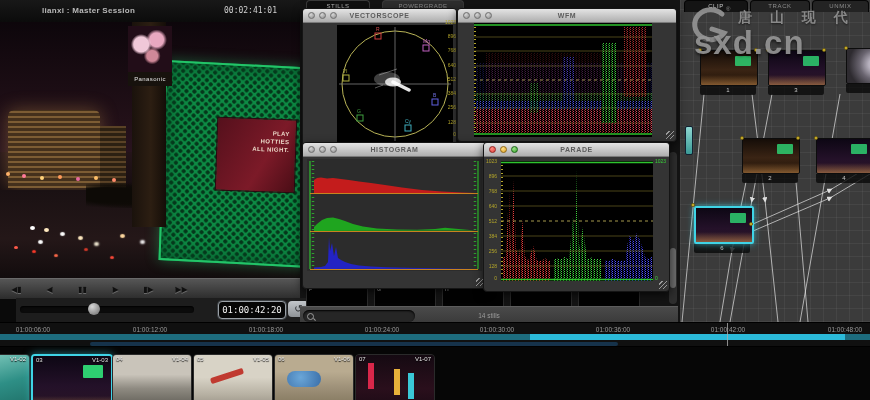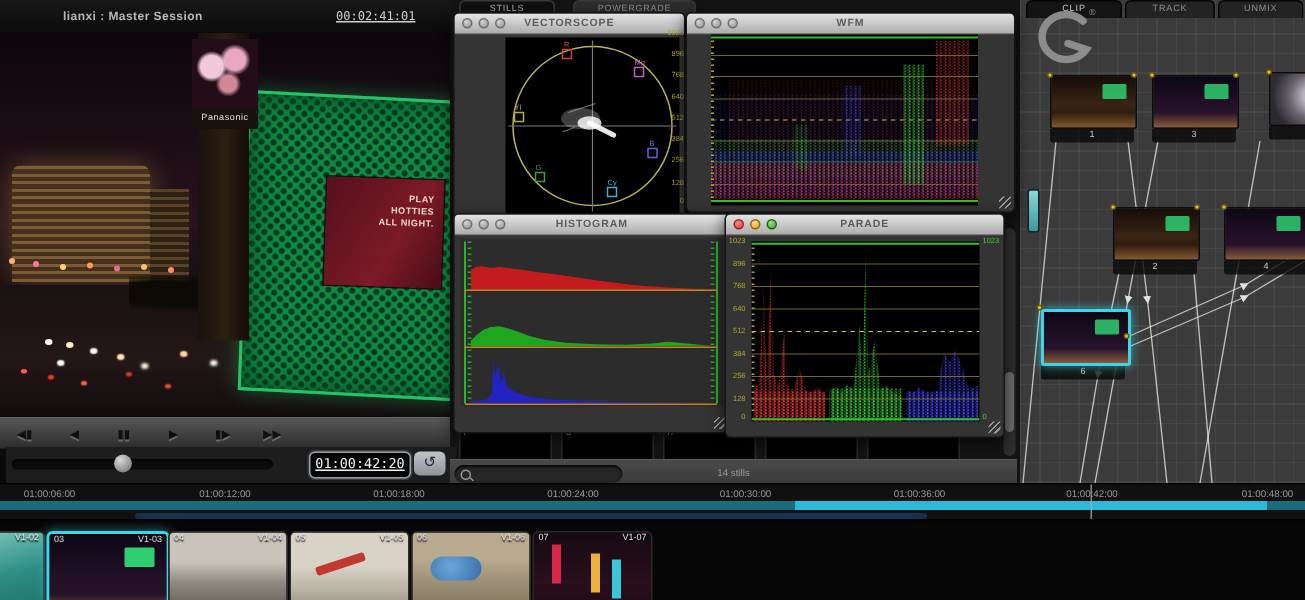--- a/index.html
+++ b/index.html
@@ -1,19 +1,19 @@
 <!DOCTYPE html>
 <html><head>
 <meta charset="utf-8">
 <style>
   html,body{margin:0;padding:0;background:#000;}
   .stage{position:relative;width:870px;height:400px;background:#141414;overflow:hidden;
          font-family:"Liberation Sans",sans-serif;-webkit-font-smoothing:antialiased;}
   .abs{position:absolute;}
-  .mono{font-family:"DejaVu Sans Mono",monospace;text-decoration:underline;}
+  .mono{font-family:"DejaVu Sans Mono",monospace;}
 
   
   .viewer{left:0;top:0;width:300px;height:322px;background:#0a0a0a;}
   .vhead{left:0;top:0;width:300px;height:22px;background:linear-gradient(#181818,#0b0b0b);border-bottom:1px solid #000;}
   .vtitle{left:42px;top:6px;font-size:8px;color:#b9b9b9;letter-spacing:.3px;font-weight:bold;}
   .vsess{left:224px;top:6px;font-size:8px;color:#cfcfcf;}
   .vcanvas{left:0;top:22px;width:300px;height:256px;background:#05030a;overflow:hidden;}
   .sky{left:0;top:0;width:300px;height:140px;background:linear-gradient(#0d060b,#221018 70%,#2a1420);}
   .caesars{left:8px;top:88px;width:92px;height:78px;border-radius:6px 6px 0 0;
     background:repeating-linear-gradient(0deg,#7c5c34 0 2px,#44301c 2px 5px);box-shadow:0 0 18px rgba(214,160,80,.35);}
@@ -37,21 +37,21 @@
   .hexscreen{left:162px;top:42px;width:150px;height:196px;transform:skew(-2deg,3deg);
     background-color:#0d8a44;border:2px solid #23c468;box-shadow:inset 0 0 22px #064422,0 0 14px rgba(40,220,120,.35);
     background-image:radial-gradient(circle,#05371b 1.7px,transparent 2.3px),radial-gradient(circle,#05371b 1.7px,transparent 2.3px);
     background-size:8px 8px;background-position:0 0,4px 4px;}
   .redsign{left:216px;top:96px;width:80px;height:74px;transform:rotate(2deg);
     background:linear-gradient(120deg,#55101c,#7c1a28 60%,#4a0d16);border:1px solid #2a0810;
     color:#ecd9c9;font-weight:bold;text-align:right;padding:10px 6px 0 0;box-sizing:border-box;}
   .redsign div{font-size:6px;line-height:8px;letter-spacing:.4px;}
   .transport{left:0;top:278px;width:300px;height:20px;background:linear-gradient(#565656,#2c2c2c);border-top:1px solid #6a6a6a;display:flex;align-items:center;}
   .tbtn{width:33px;text-align:center;font-size:8px;color:#101010;text-shadow:0 1px 0 rgba(255,255,255,.25);cursor:default;}
-  .scrubrow{left:4px;top:298px;width:300px;height:24px;background:#1d1d1d;}
+  .scrubrow{left:16px;top:298px;width:300px;height:24px;background:#1d1d1d;}
   .track{left:4px;top:8px;width:174px;height:7px;border-radius:4px;background:#0b0b0b;box-shadow:inset 0 1px 2px #000;}
   .knob{left:72px;top:5px;width:12px;height:12px;border-radius:50%;background:radial-gradient(circle at 35% 30%,#d8d8d8,#8a8a8a 70%,#5a5a5a);}
   .tcbox{left:202px;top:3px;width:66px;height:16px;border-radius:4px;background:#060606;
     border:1px solid #9aa0a6;box-shadow:0 0 0 1px #3c4044;color:#f2f2f2;font-size:9px;text-align:center;line-height:16px;}
   .loopbtn{left:272px;top:3px;width:21px;height:16px;border-radius:4px;background:linear-gradient(#c2c6ca,#8e9296);
     color:#26282a;font-size:10px;text-align:center;line-height:15px;}
 
   
   .gtab{top:0;height:10px;border:1px solid #3a3a3a;border-bottom:none;border-radius:4px 4px 0 0;
     font-size:6px;text-align:center;line-height:10px;letter-spacing:.5px;}
@@ -438,20 +438,22 @@
       <div class="nnum">6</div>
     </div>
     <div class="abs zoomslider"></div>
   </div>
 
   <div class="abs wmark">
     <svg class="abs" style="left:2px;top:5px;" width="54" height="42" viewBox="0 0 54 42">
       <path d="M40,9 A16,15 0 1 0 42,28 L30,24" stroke="rgba(150,150,150,0.9)" stroke-width="5" fill="none" stroke-linecap="round"></path>
     </svg>
     <span class="wm-reg">®</span>
+    <div class="wm-cn">唐 山 现 代</div>
+    <div class="wm-en">sxd.cn</div>
   </div>
 
   <div class="abs ruler">
     <div class="rlabel" style="left:33px;">01:00:06:00</div>
     <div class="rlabel" style="left:150px;">01:00:12:00</div>
     <div class="rlabel" style="left:266px;">01:00:18:00</div>
     <div class="rlabel" style="left:382px;">01:00:24:00</div>
     <div class="rlabel" style="left:497px;">01:00:30:00</div>
     <div class="rlabel" style="left:613px;">01:00:36:00</div>
     <div class="rlabel" style="left:728px;">01:00:42:00</div>

